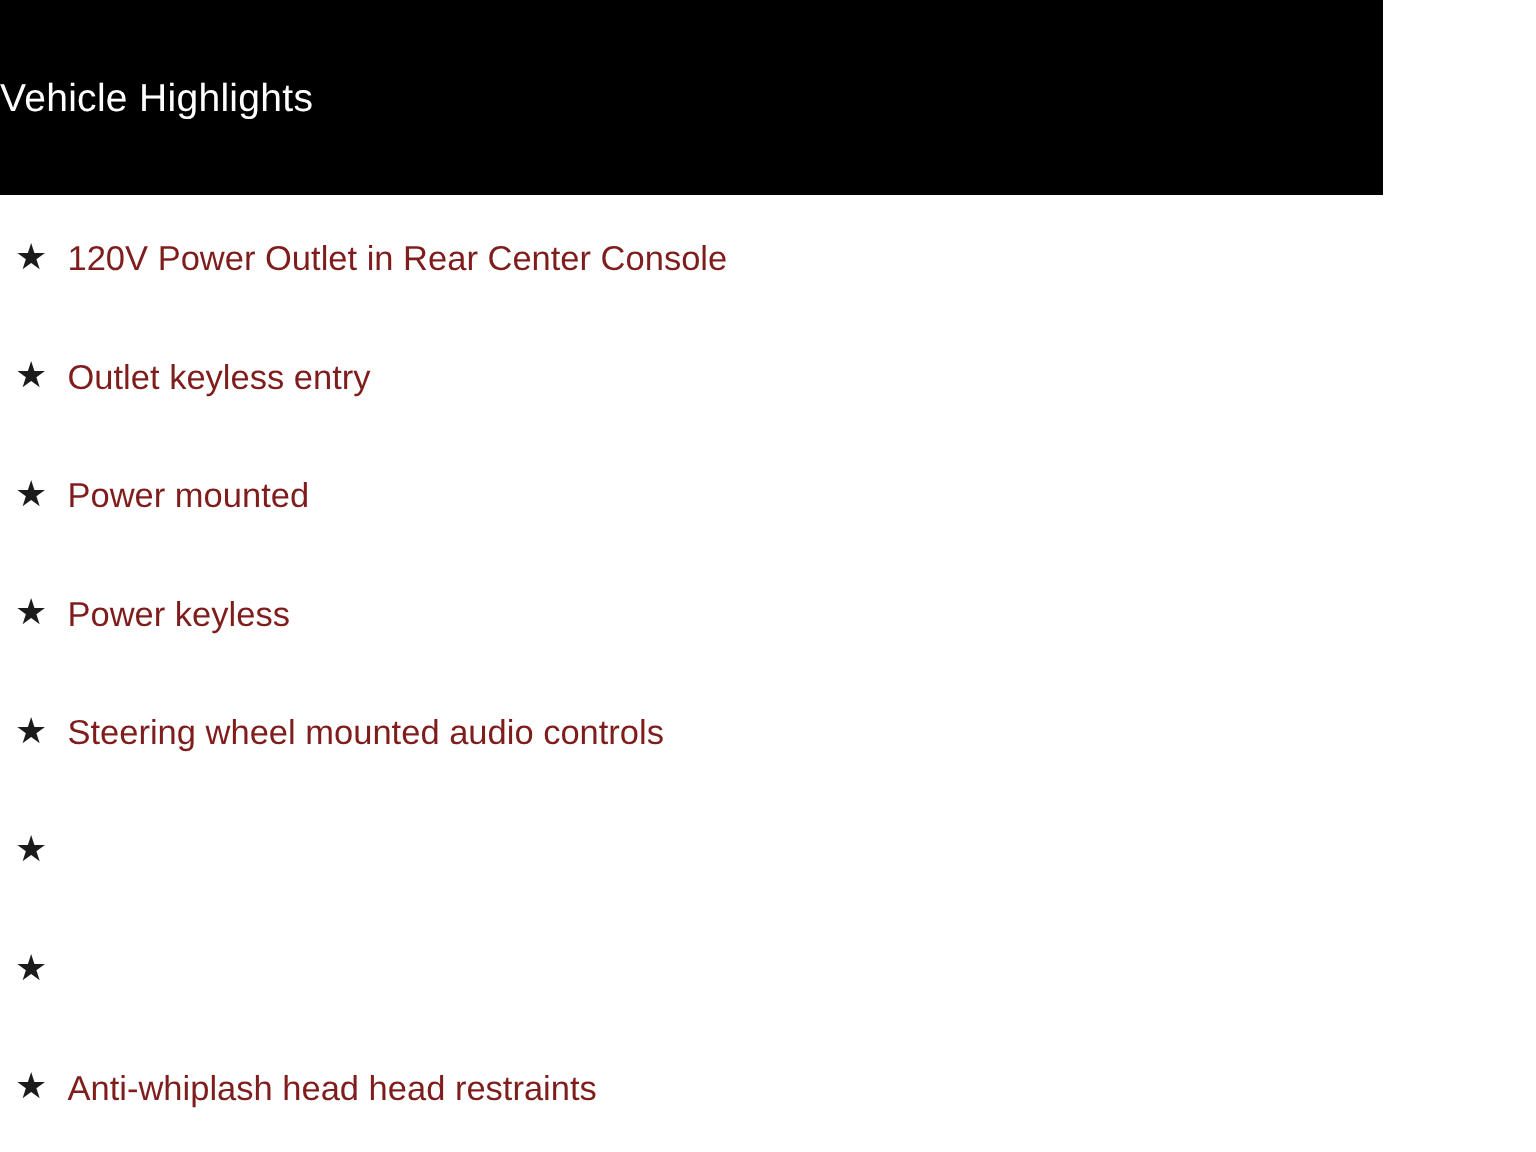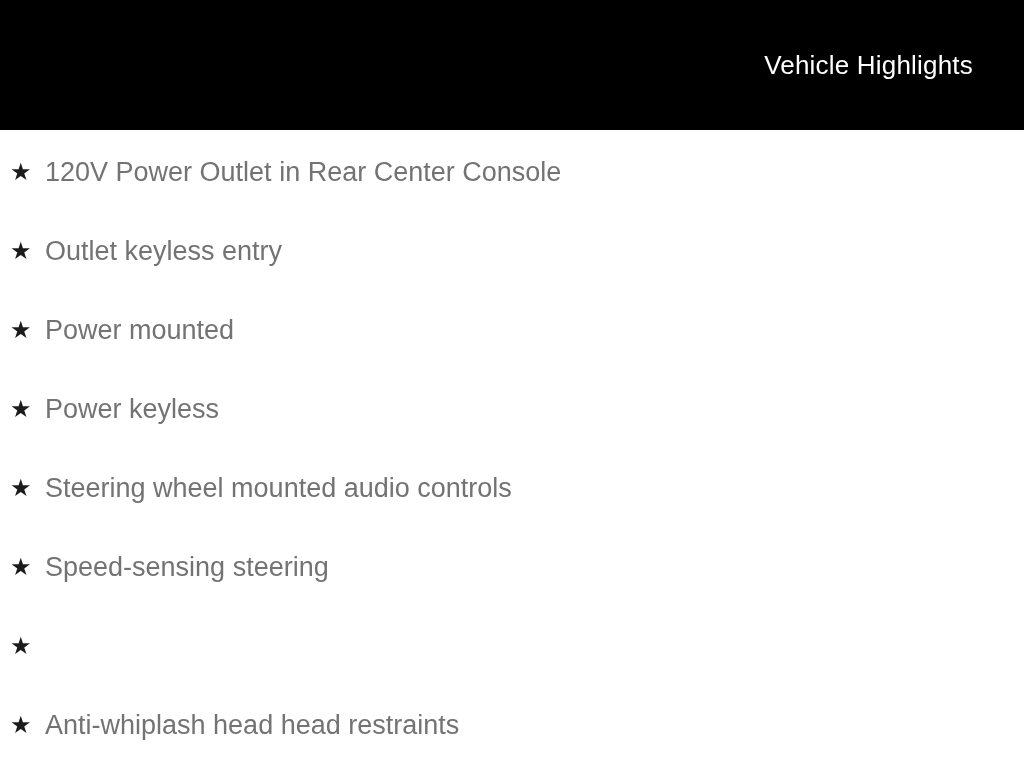--- a/index.html
+++ b/index.html
@@ -5,26 +5,26 @@
   html, body {
     margin: 0;
     padding: 0;
     width: 1024px;
     height: 768px;
     background: #ffffff;
     font-family: "Liberation Sans", sans-serif;
     overflow: hidden;
   }
   .header {
-    width: 1024px;
+    width: 922px;
     height: 130px;
     background: #000000;
     display: flex;
     align-items: center;
-    justify-content: flex-end;
+    justify-content: flex-start;
     box-sizing: border-box;
     padding-right: 51px;
   }
   .header-title {
     color: #ffffff;
     font-size: 26px;
     letter-spacing: 0.2px;
   }
   .highlights-list {
     padding-top: 3px;
@@ -39,22 +39,22 @@
     color: #1b1b1b;
     font-size: 24px;
     width: 24px;
     line-height: 1;
     display: inline-block;
     text-align: left;
     margin-right: 11px;
     transform: translateY(-1px);
   }
   .hl-text {
-    color: #737373;
-    font-size: 27px;
+    color: #7f1d1d;
+    font-size: 23px;
     line-height: 1;
   }
 </style>
 </head>
 <body>
 
 <div class="header">
   <span class="header-title">Vehicle Highlights</span>
 </div>
 
@@ -79,21 +79,20 @@
     <span class="hl-text">Power keyless</span>
   </div>
 
   <div class="hl-item">
     <span class="star">★</span>
     <span class="hl-text">Steering wheel mounted audio controls</span>
   </div>
 
   <div class="hl-item">
     <span class="star">★</span>
-    <span class="hl-text">Speed-sensing steering</span>
   </div>
 
   <div class="hl-item">
     <span class="star">★</span>
   </div>
 
   <div class="hl-item">
     <span class="star">★</span>
     <span class="hl-text">Anti-whiplash head head restraints</span>
   </div>

